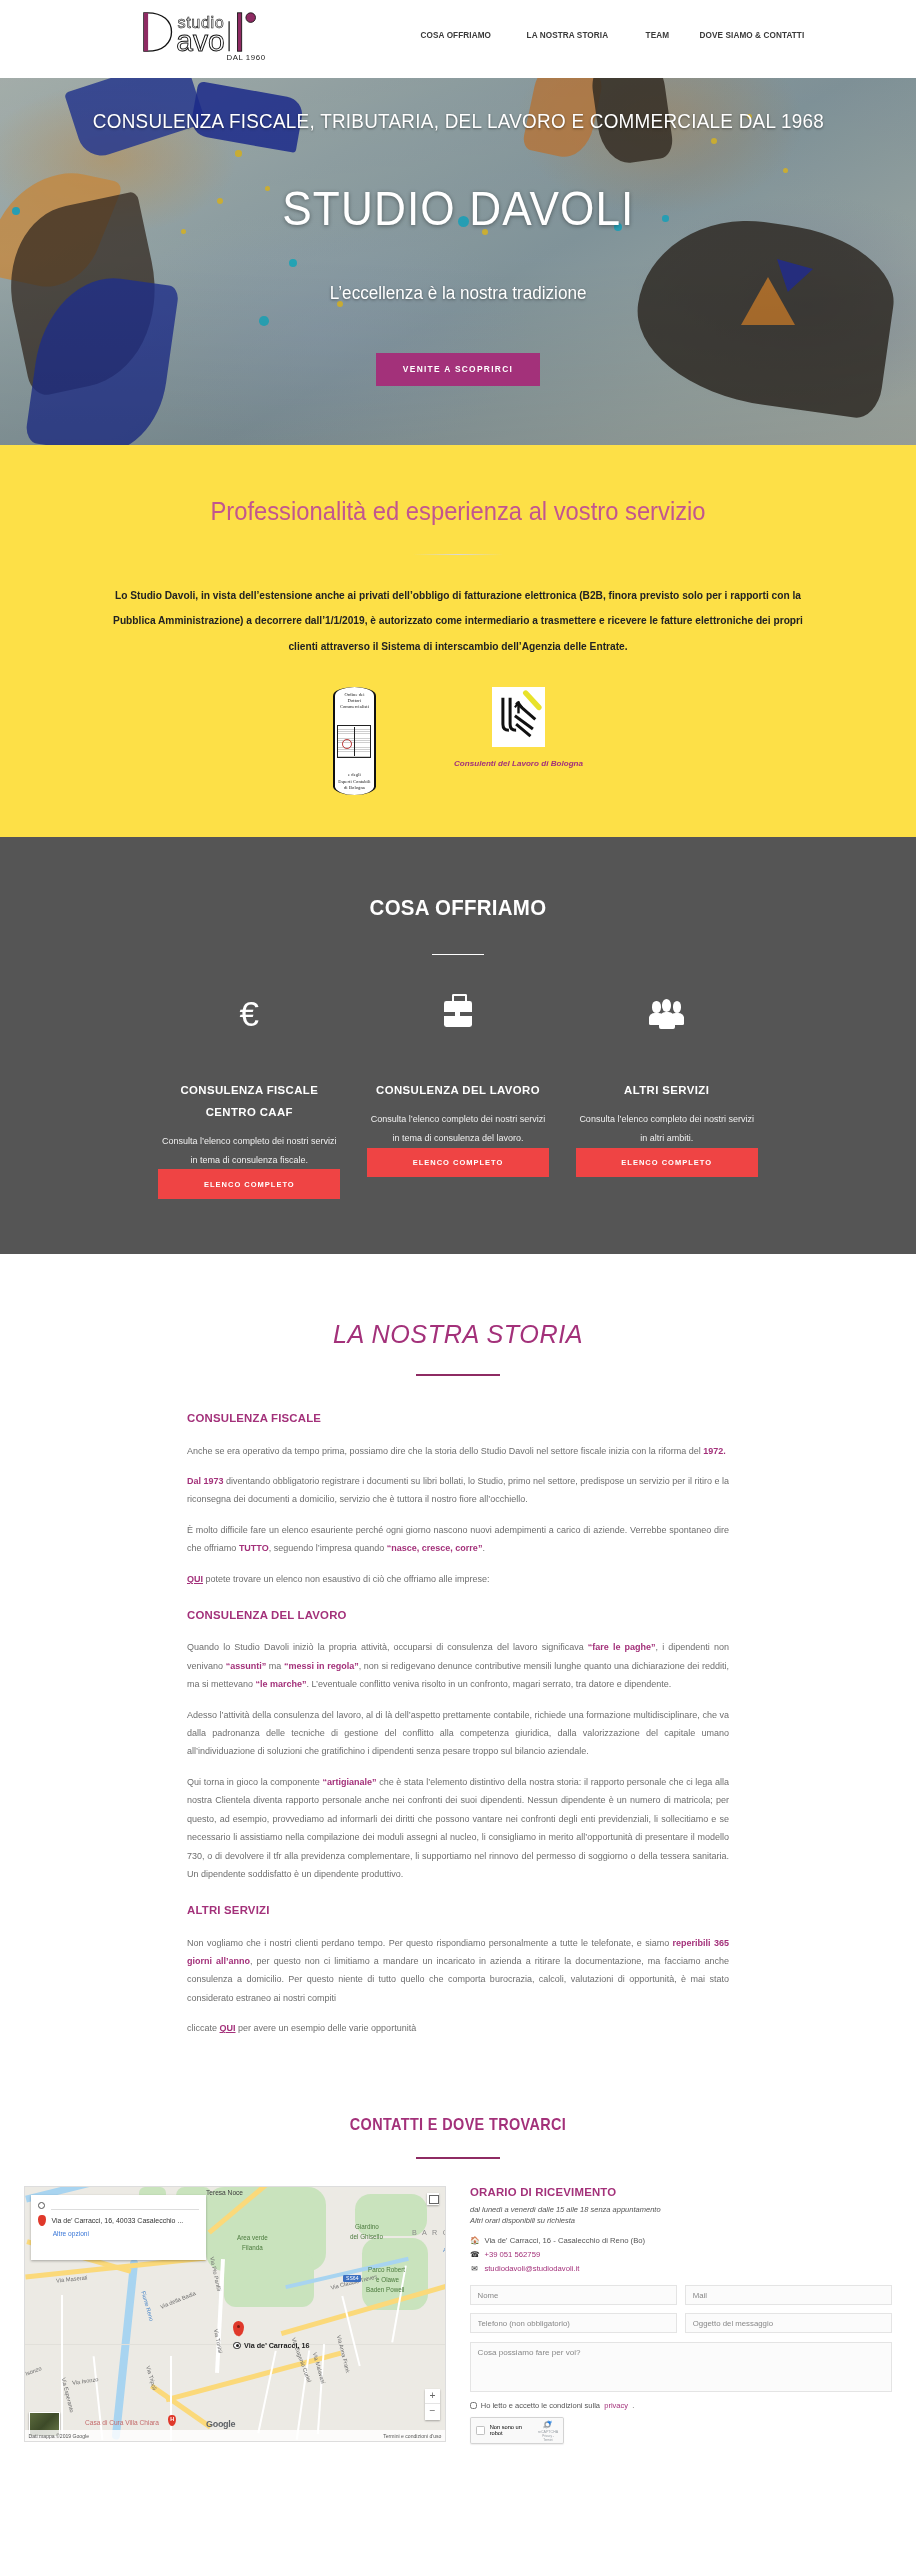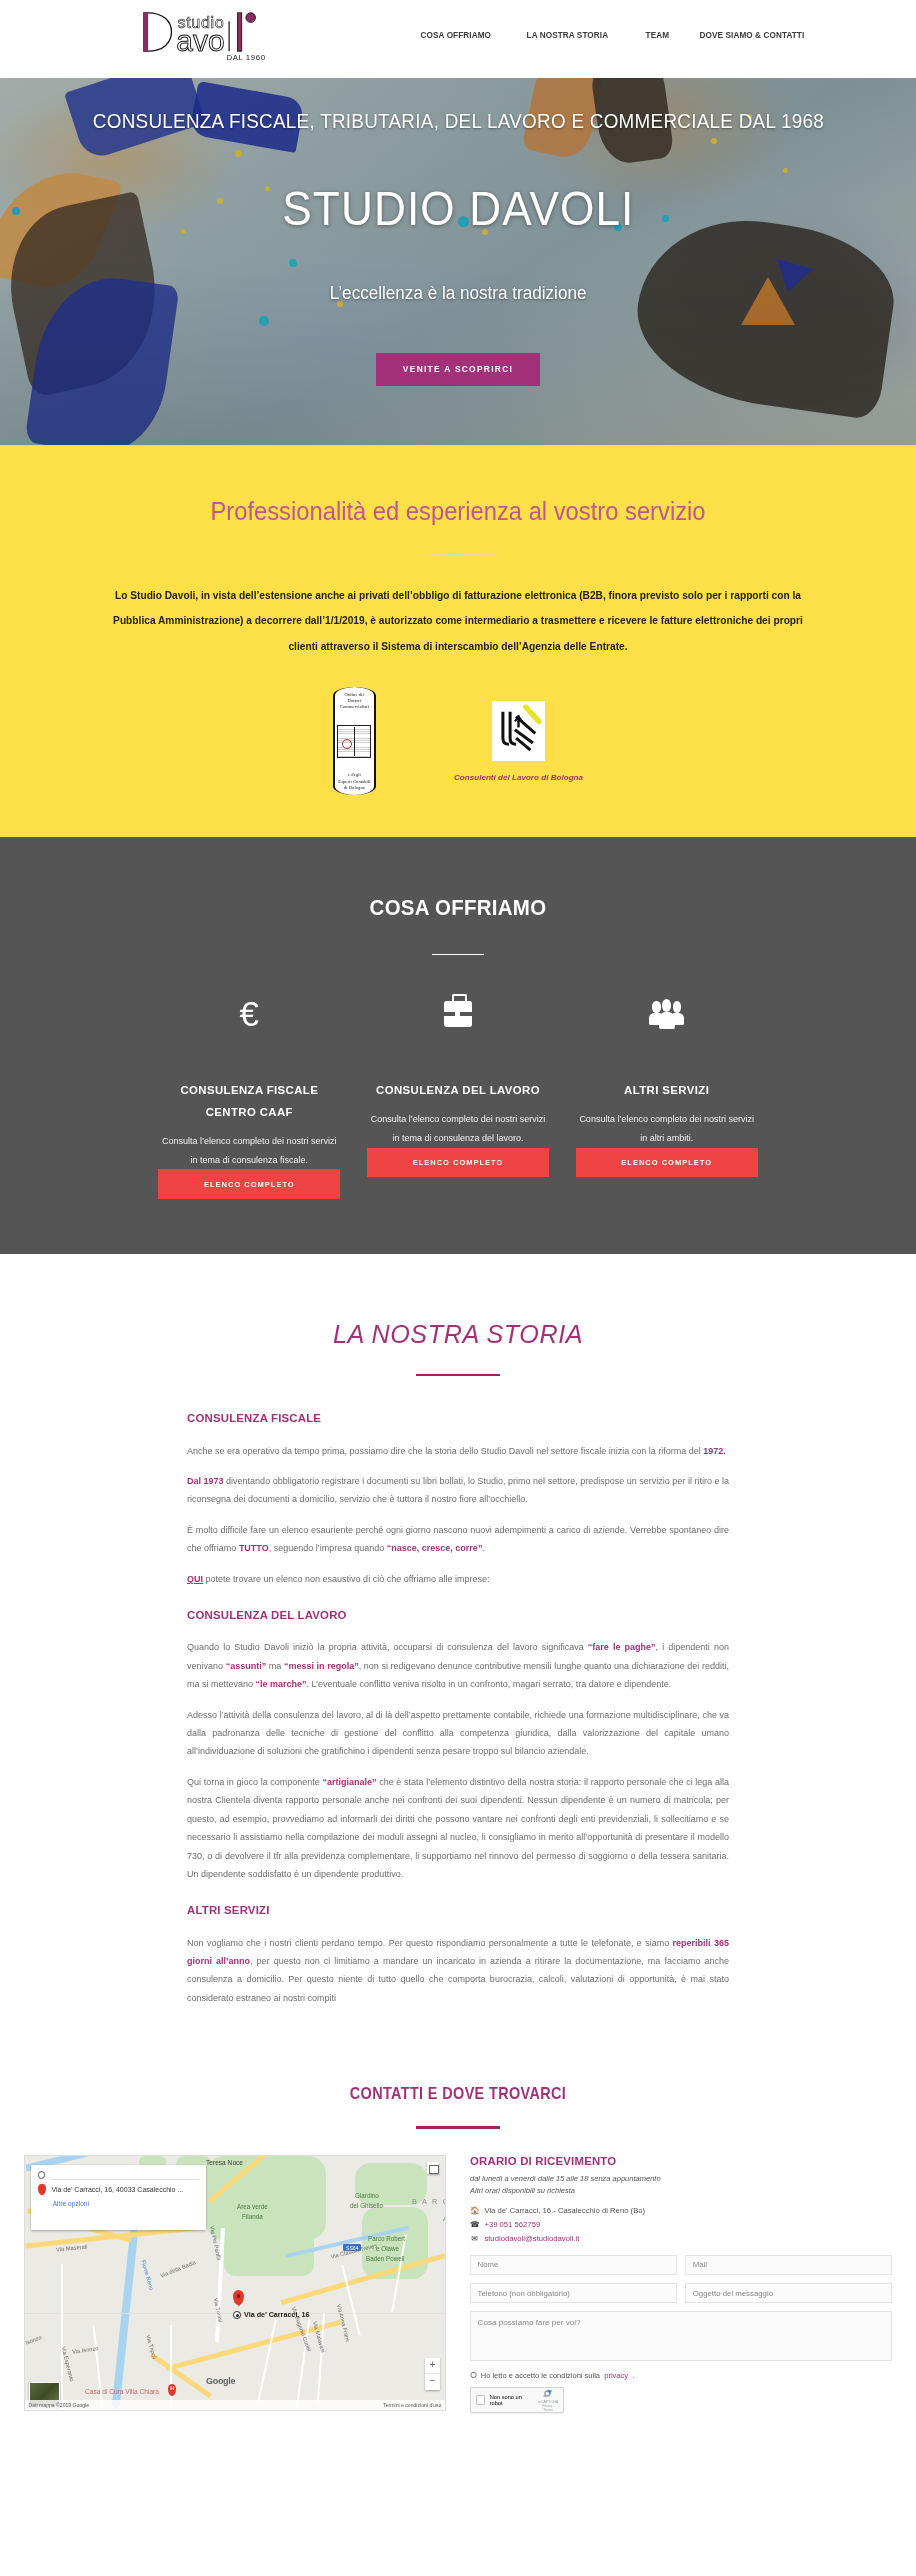--- a/index.html
+++ b/index.html
@@ -179,21 +179,21 @@
     font-family:"Liberation Sans Narrow","Liberation Sans", sans-serif;
     font-size:10.2px;
     font-weight:bold;
     line-height:2.5;
     color:#222;
   }
   .logos-row {
     margin-top:28px;
     display:flex;
     justify-content:center;
-    align-items:center;
+    align-items:flex-start;
     gap:78px;
   }
   .logo-odcec {
     width:43px; height:108px;
     border-left:2.4px solid #111;
     border-right:2.4px solid #111;
     border-radius:50% / 8%;
     padding:4.8px 1.8px;
     display:flex; flex-direction:column;
     align-items:center; justify-content:space-between;
@@ -437,21 +437,21 @@
     background:linear-gradient(135deg,#5c6b3e,#3d4a28 50%,#6b7a4a);
     border:1.2px solid #fff; box-shadow:0 0.6px 1.8px rgba(0,0,0,.4);
   }
   .map-foot {
     position:absolute; left:0; right:0; bottom:0; height:10.2px;
     background:rgba(255,255,255,0.82);
     font-size:5.1px; color:#555;
     display:flex; align-items:center; justify-content:space-between;
     padding:0 3.6px;
   }
-  .map-google { position:absolute; left:181px; bottom:24px; font-size:9px;
+  .map-google { position:absolute; left:181px; bottom:12px; font-size:9px;
     font-weight:bold; color:#5f6368; letter-spacing:-0.3px; }
   .map-expand { position:absolute; right:6px; top:6px; width:12px; height:12px;
     background:#fff; box-shadow:0 0.6px 1.8px rgba(0,0,0,.3);}
   .map-expand:before{content:"";position:absolute;left:2.4px;top:2.4px;width:7.2px;height:7.2px;
     border:1.2px solid #666;}
 
   
   .contact-right { width:422px; text-align:left; flex:0 0 auto; }
   .ori-title {
     font-family:"Liberation Sans", sans-serif;
@@ -662,20 +662,21 @@
       <p class="storia-p"><span>È molto difficile fare un elenco esauriente perché ogni giorno nascono nuovi adempimenti a carico di aziende. Verrebbe spontaneo dire che offriamo </span><span class="hl">TUTTO</span><span>, seguendo l’impresa quando </span><span class="hl">“nasce, cresce, corre”</span><span>.</span></p>
       <p class="storia-p"><span class="lnk">QUI</span><span> potete trovare un elenco non esaustivo di ciò che offriamo alle imprese:</span></p>
 
       <h3 class="storia-h">CONSULENZA DEL LAVORO</h3>
       <p class="storia-p"><span>Quando lo Studio Davoli iniziò la propria attività, occuparsi di consulenza del lavoro significava </span><span class="hl">“fare le paghe”</span><span>, i dipendenti non venivano </span><span class="hl">“assunti”</span><span> ma </span><span class="hl">“messi in regola”</span><span>, non si redigevano denunce contributive mensili lunghe quanto una dichiarazione dei redditi, ma si mettevano </span><span class="hl">“le marche”</span><span>. L’eventuale conflitto veniva risolto in un confronto, magari serrato, tra datore e dipendente.</span></p>
       <p class="storia-p">Adesso l’attività della consulenza del lavoro, al di là dell’aspetto prettamente contabile, richiede una formazione multidisciplinare, che va dalla padronanza delle tecniche di gestione del conflitto alla competenza giuridica, dalla valorizzazione del capitale umano all’individuazione di soluzioni che gratifichino i dipendenti senza pesare troppo sul bilancio aziendale.</p>
       <p class="storia-p"><span>Qui torna in gioco la componente </span><span class="hl">“artigianale”</span><span> che è stata l’elemento distintivo della nostra storia: il rapporto personale che ci lega alla nostra Clientela diventa rapporto personale anche nei confronti dei suoi dipendenti. Nessun dipendente è un numero di matricola; per questo, ad esempio, provvediamo ad informarli dei diritti che possono vantare nei confronti degli enti previdenziali, li sollecitiamo e se necessario li assistiamo nella compilazione dei moduli assegni al nucleo, li consigliamo in merito all’opportunità di presentare il modello 730, o di devolvere il tfr alla previdenza complementare, li supportiamo nel rinnovo del permesso di soggiorno o della tessera sanitaria. Un dipendente soddisfatto è un dipendente produttivo.</span></p>
 
       <h3 class="storia-h">ALTRI SERVIZI</h3>
       <p class="storia-p"><span>Non vogliamo che i nostri clienti perdano tempo. Per questo rispondiamo personalmente a tutte le telefonate, e siamo </span><span class="hl">reperibili 365 giorni all’anno</span><span>, per questo non ci limitiamo a mandare un incaricato in azienda a ritirare la documentazione, ma facciamo anche consulenza a domicilio. Per questo niente di tutto quello che comporta burocrazia, calcoli, valutazioni di opportunità, è mai stato considerato estraneo ai nostri compiti</span></p>
+      <p class="storia-p"><span>cliccate </span><span class="lnk">QUI</span><span> per avere un esempio delle varie opportunità</span></p>
     </div>
   </section>
 
   <section class="contact-section">
     <h2 class="contact-title">CONTATTI E DOVE TROVARCI</h2>
     <div class="contact-rule"></div>
 
     <div class="contact-grid">
 
       <div class="map">

